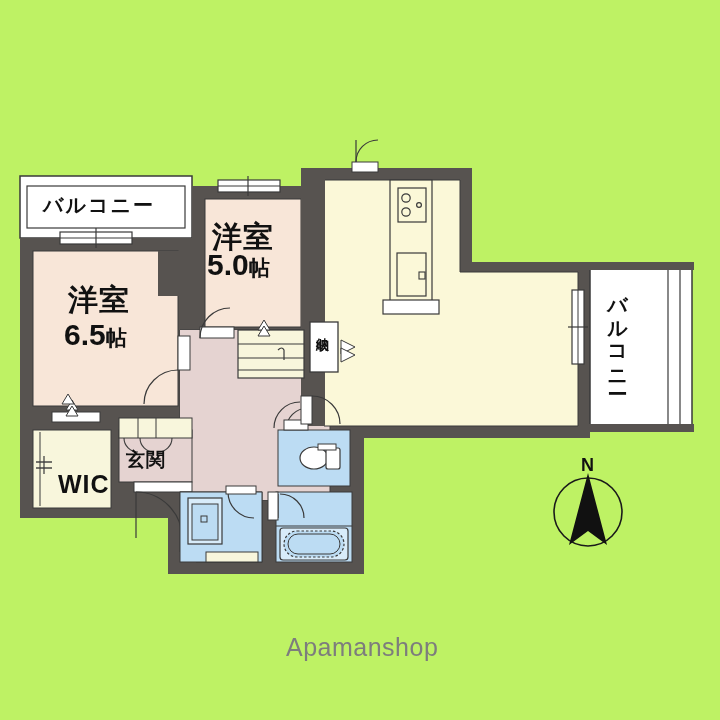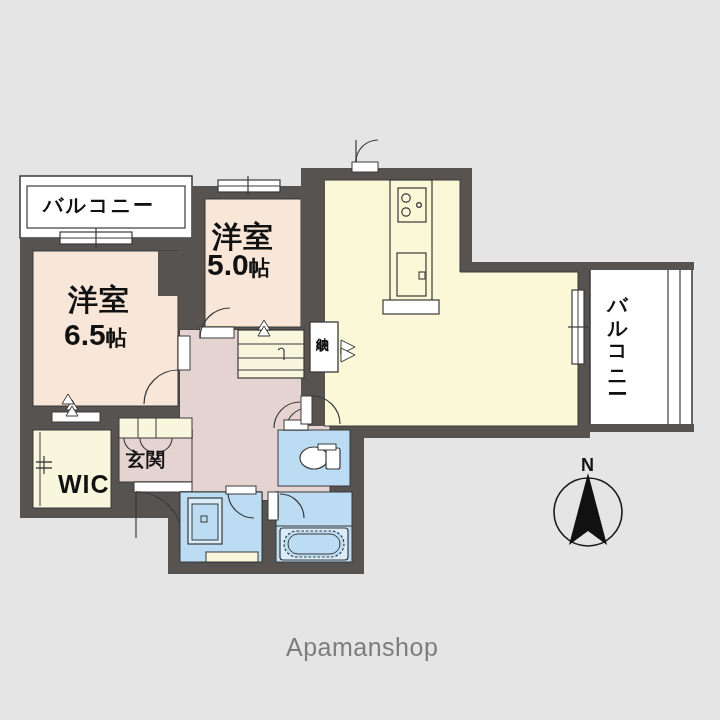--- a/index.html
+++ b/index.html
@@ -11,21 +11,21 @@
     width: 720px;
     height: 720px;
     font-family: "Liberation Sans", "DejaVu Sans", sans-serif;
     overflow: hidden;
     position: relative;
   }
   #floorplan-root {
     position: relative;
     width: 720px;
     height: 720px;
-    background: #e5e5e5;
+    background: #bef264;
   }
   .fp-svg {
     position: absolute;
     left: 0;
     top: 0;
     width: 720px;
     height: 720px;
   }
   .txt {
     position: absolute;

